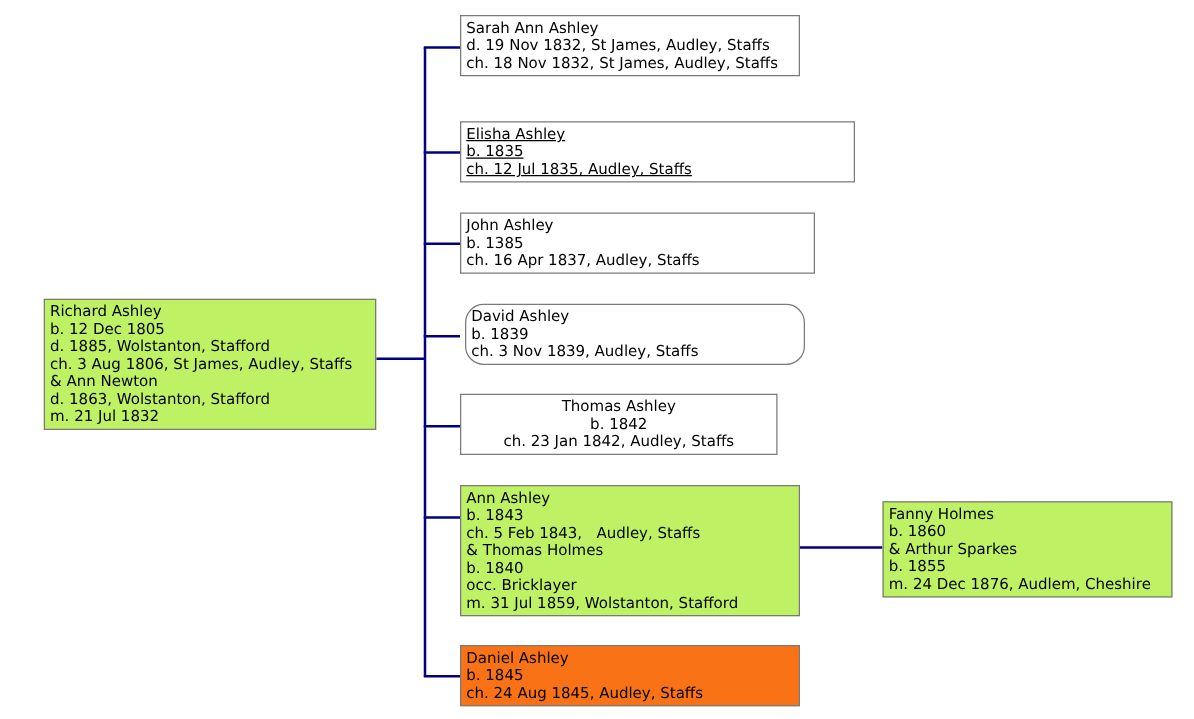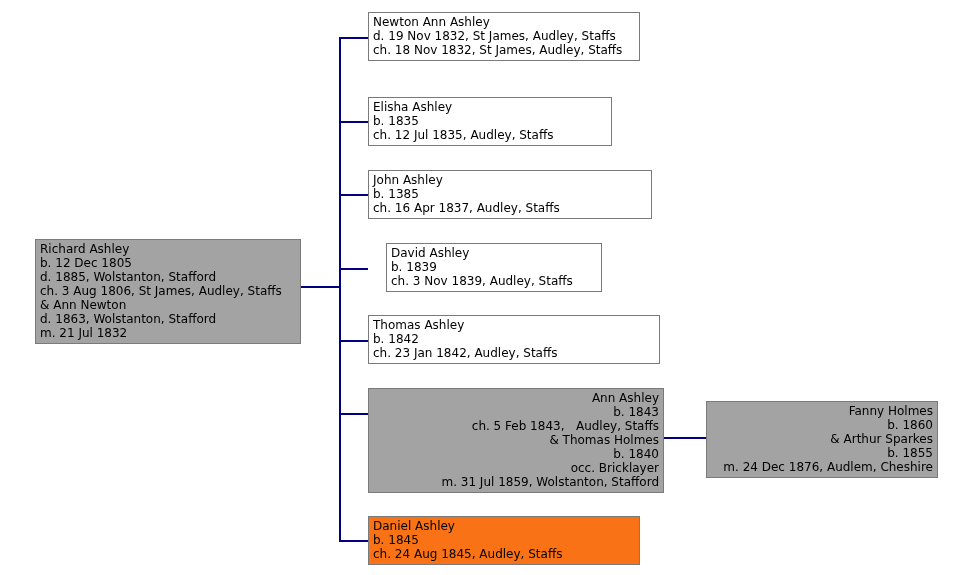--- a/index.html
+++ b/index.html
@@ -27,21 +27,21 @@
   }
   .person-box {
     position: absolute;
     z-index: 2;
     border: 1px solid #7a7a7a;
     padding: 2px 4px 3px 4px;
     box-sizing: border-box;
     line-height: 14px;
   }
   .bg-plain     { background: #ffffff; }
-  .bg-highlight { background: #a3a3a3; }
+  .bg-highlight { background: #bef264; }
   .bg-selected  { background: #f97316; }
   .line {
     white-space: pre;
     height: 14px;
     overflow: visible;
   }
 </style>
 </head>
 <body>
 
@@ -68,66 +68,66 @@
     <div class="line">Richard Ashley</div>
     <div class="line">b. 12 Dec 1805</div>
     <div class="line">d. 1885, Wolstanton, Stafford</div>
     <div class="line">ch. 3 Aug 1806, St James, Audley, Staffs</div>
     <div class="line">&amp; Ann Newton</div>
     <div class="line">d. 1863, Wolstanton, Stafford</div>
     <div class="line">m. 21 Jul 1832</div>
   </div>
 
   <div class="person-box bg-plain" style="left:368px; top:12px; width:272px;">
-    <div class="line">Newton Ann Ashley</div>
+    <div class="line">Sarah Ann Ashley</div>
     <div class="line">d. 19 Nov 1832, St James, Audley, Staffs</div>
     <div class="line">ch. 18 Nov 1832, St James, Audley, Staffs</div>
   </div>
 
-  <div class="person-box bg-plain" style="left:368px; top:97px; width:244px;">
+  <div class="person-box bg-plain" style="left:368px; top:97px; width:316px;text-decoration:underline;">
     <div class="line">Elisha Ashley</div>
     <div class="line">b. 1835</div>
     <div class="line">ch. 12 Jul 1835, Audley, Staffs</div>
   </div>
 
   <div class="person-box bg-plain" style="left:368px; top:170px; width:284px;">
     <div class="line">John Ashley</div>
     <div class="line">b. 1385</div>
     <div class="line">ch. 16 Apr 1837, Audley, Staffs</div>
   </div>
 
-  <div class="person-box bg-plain" style="left:386px; top:243px; width:216px;">
+  <div class="person-box bg-plain" style="left:372px; top:243px; width:272px;border-radius:15px;">
     <div class="line">David Ashley</div>
     <div class="line">b. 1839</div>
     <div class="line">ch. 3 Nov 1839, Audley, Staffs</div>
   </div>
 
-  <div class="person-box bg-plain" style="left:368px; top:315px; width:292px;">
+  <div class="person-box bg-plain" style="left:368px; top:315px; width:254px;text-align:center;">
     <div class="line">Thomas Ashley</div>
     <div class="line">b. 1842</div>
     <div class="line">ch. 23 Jan 1842, Audley, Staffs</div>
   </div>
 
-  <div class="person-box bg-highlight" style="left:368px; top:388px; width:296px;text-align:right;">
+  <div class="person-box bg-highlight" style="left:368px; top:388px; width:272px;">
     <div class="line">Ann Ashley</div>
     <div class="line">b. 1843</div>
     <div class="line">ch. 5 Feb 1843,   Audley, Staffs</div>
     <div class="line">&amp; Thomas Holmes</div>
     <div class="line">b. 1840</div>
     <div class="line">occ. Bricklayer</div>
     <div class="line">m. 31 Jul 1859, Wolstanton, Stafford</div>
   </div>
 
   <div class="person-box bg-selected" style="left:368px; top:516px; width:272px;">
     <div class="line">Daniel Ashley</div>
     <div class="line">b. 1845</div>
     <div class="line">ch. 24 Aug 1845, Audley, Staffs</div>
   </div>
 
-  <div class="person-box bg-highlight" style="left:706px; top:401px; width:232px;text-align:right;">
+  <div class="person-box bg-highlight" style="left:706px; top:401px; width:232px;">
     <div class="line">Fanny Holmes</div>
     <div class="line">b. 1860</div>
     <div class="line">&amp; Arthur Sparkes</div>
     <div class="line">b. 1855</div>
     <div class="line">m. 24 Dec 1876, Audlem, Cheshire</div>
   </div>
 
 </div>
 
 </body></html>

